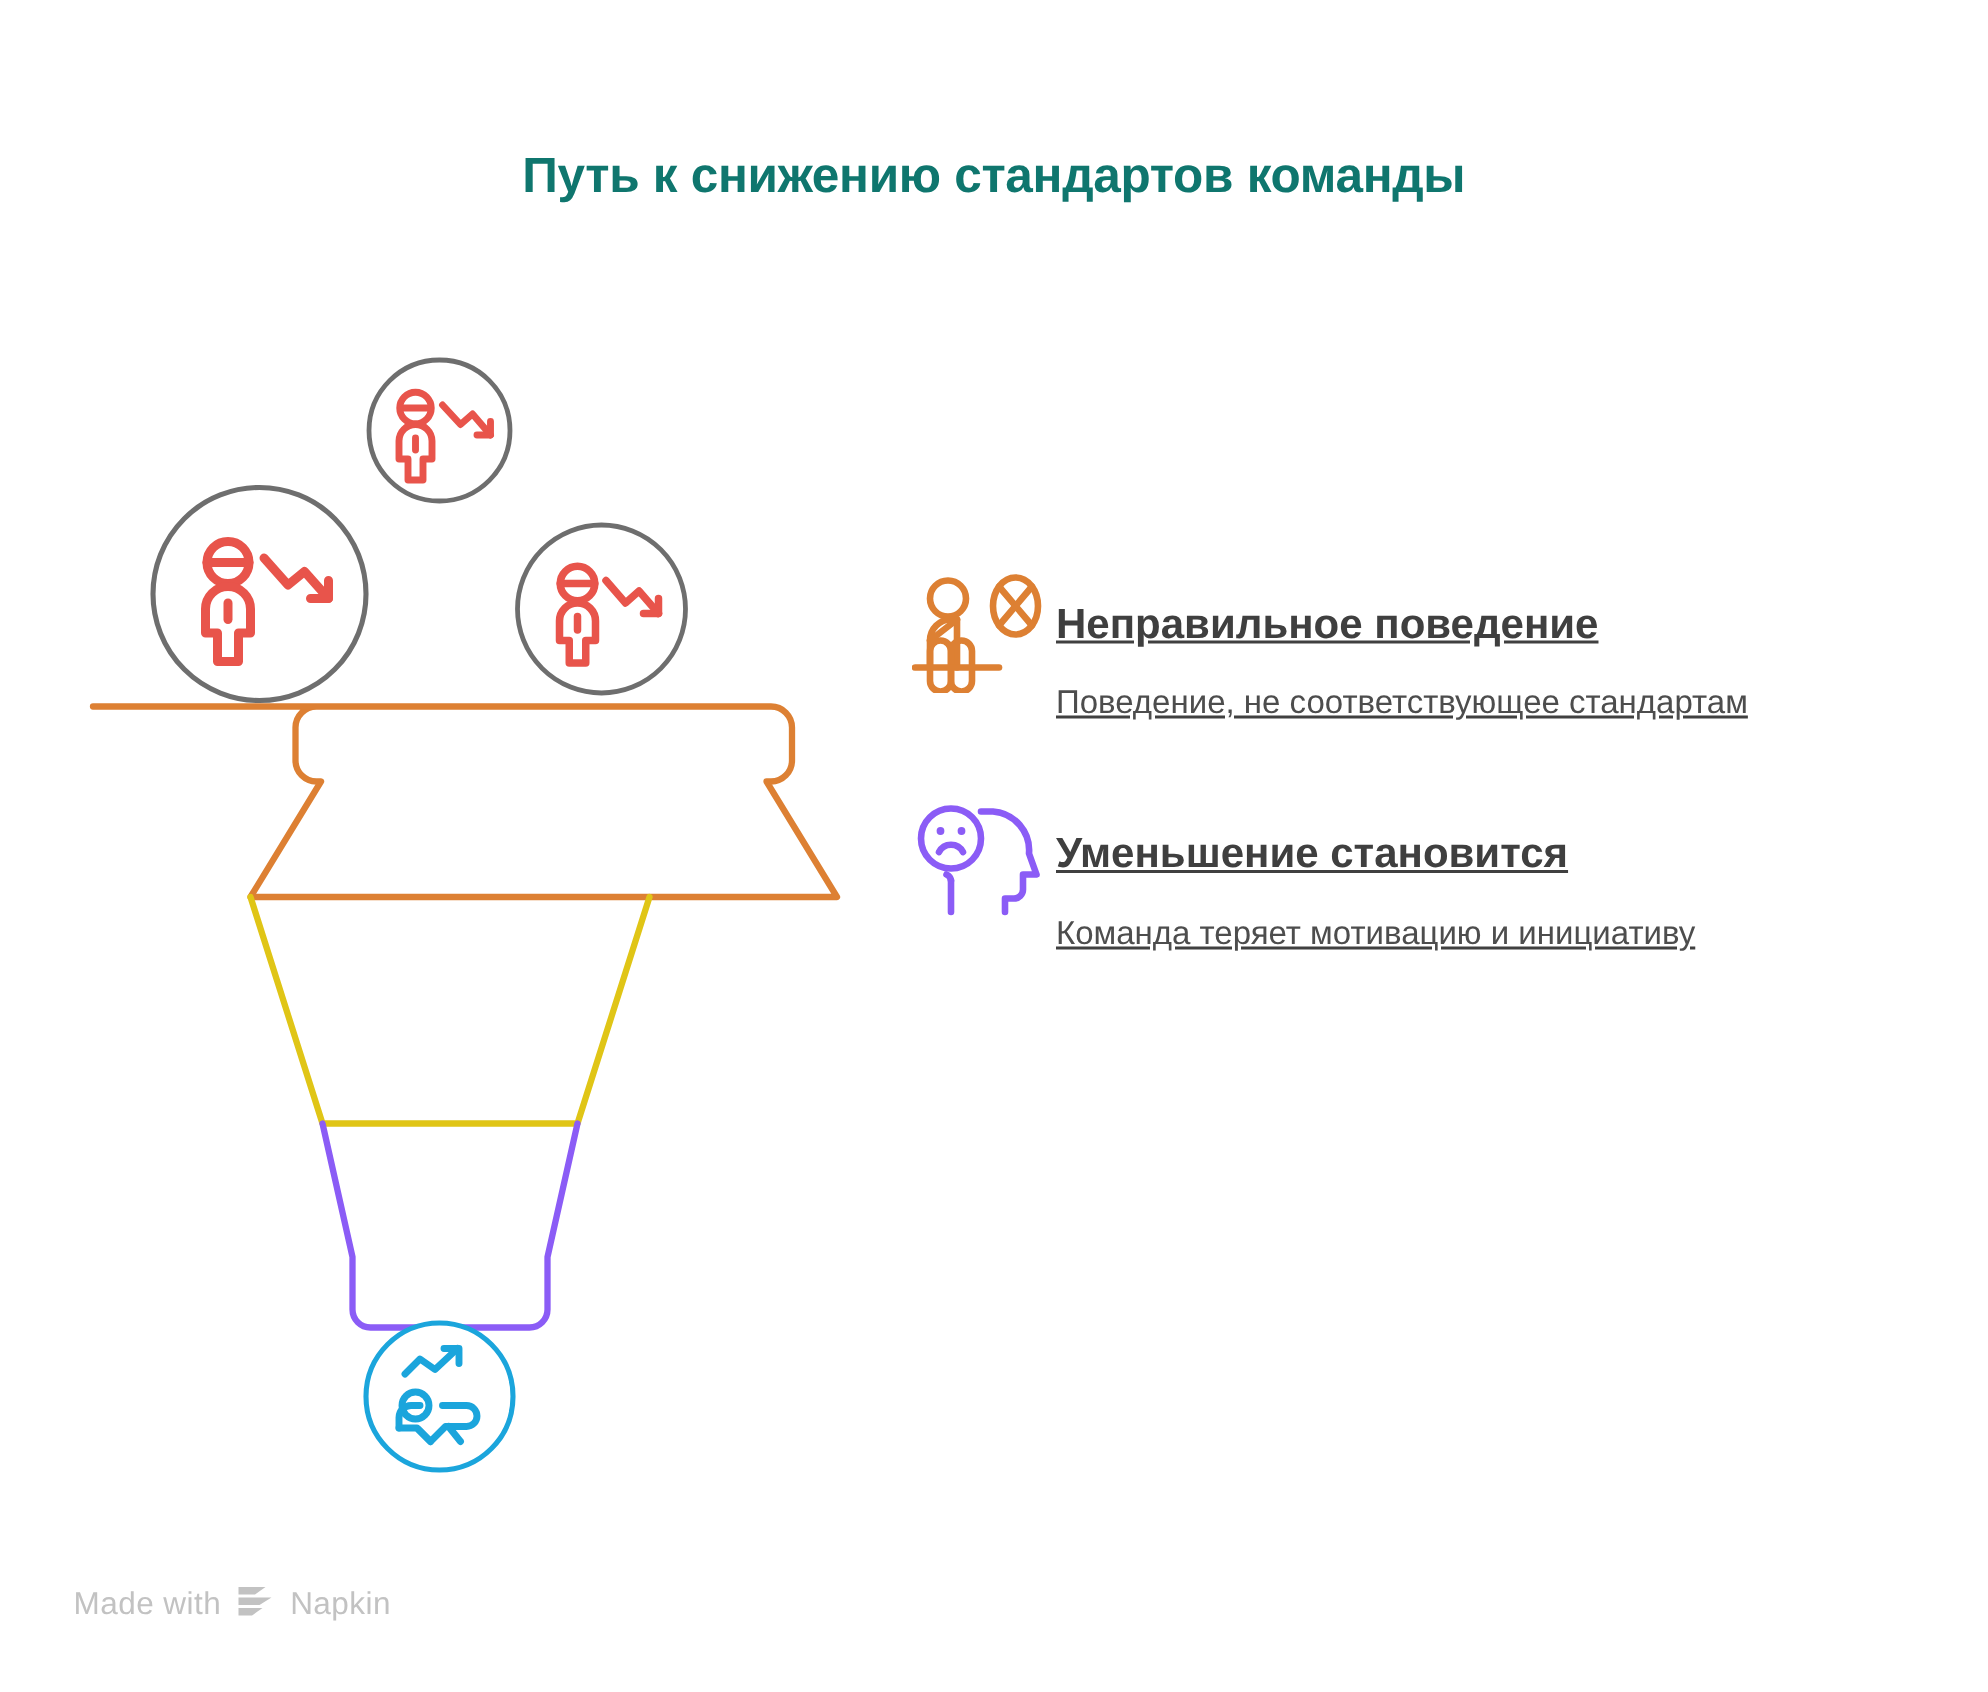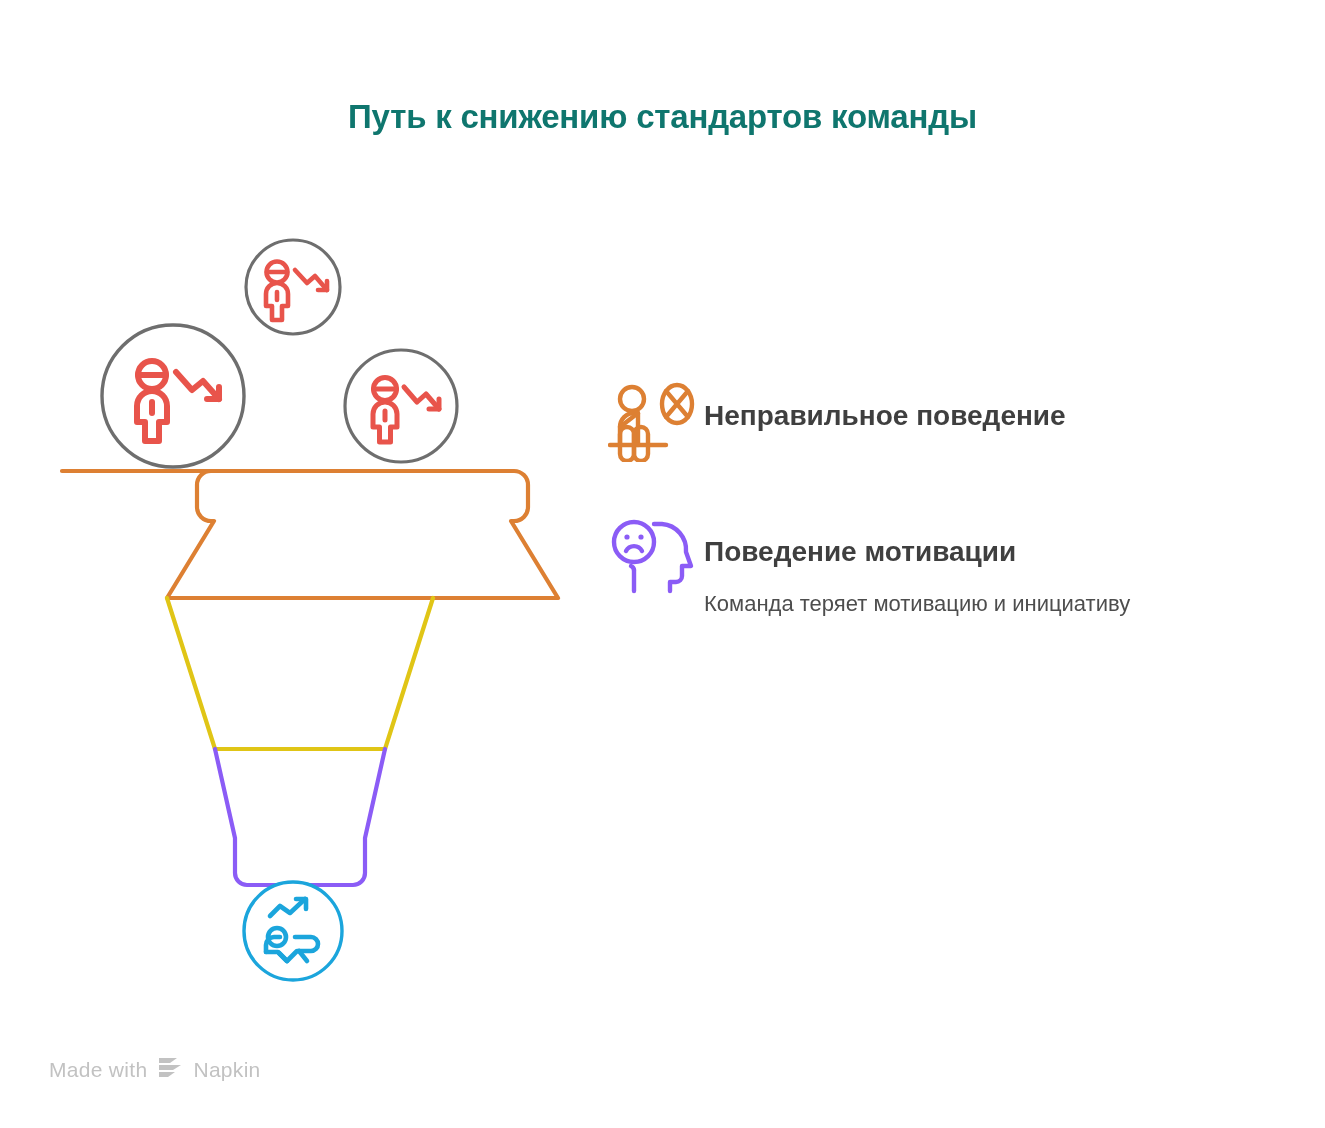--- a/index.html
+++ b/index.html
@@ -49,20 +49,21 @@
     margin-bottom: 48px;
   }
   .legend-icon {
     width: 96px;
     flex: 0 0 96px;
     padding-top: 4px;
   }
   .legend-text {
     flex: 1 1 auto;
     padding-top: 22px;
+    text-decoration: underline;
   }
   .legend-heading {
     font-size: 28px;
     font-weight: bold;
     color: #3f3f3f;
     line-height: 1.15;
     margin-bottom: 20px;
   }
   .legend-desc {
     font-size: 22px;
@@ -170,40 +171,41 @@
           <path d="M26 52 a7 7 0 0 1 14 0 v20 a7 7 0 0 1 -14 0 z"></path>
           <line x1="2" y1="63" x2="58" y2="63"></line>
           <ellipse cx="69" cy="22" rx="15" ry="19"></ellipse>
           <line x1="58" y1="9" x2="80" y2="35"></line>
           <line x1="80" y1="9" x2="58" y2="35"></line>
         </g>
       </svg>
     </div>
     <div class="legend-text">
       <div class="legend-heading">Неправильное поведение</div>
+      <div class="legend-desc">Поведение, не соответствующее стандартам</div>
     </div>
   </div>
 
 
   <div class="legend-item">
     <div class="legend-icon">
       <svg width="96" height="80" viewBox="0 0 96 80" xmlns="http://www.w3.org/2000/svg">
         <g fill="none" stroke="#8B5CF6" stroke-width="4.4" stroke-linecap="round" stroke-linejoin="round">
           <circle cx="26" cy="24" r="20"></circle>
           <circle cx="19" cy="19" r="2.6" fill="#8B5CF6" stroke="none"></circle>
           <circle cx="33" cy="19" r="2.6" fill="#8B5CF6" stroke="none"></circle>
           <path d="M18 33 a9 9 0 0 1 16 0"></path>
           <path d="M26 52 v21"></path>
           <path d="M26 52 a5 5 0 0 0 -3 -4"></path>
           <path d="M46 6 h8 a26 26 0 0 1 24 28 l5 14 h-9 v10 a6 6 0 0 1 -6 6 h-6 v9"></path>
         </g>
       </svg>
     </div>
     <div class="legend-text">
-      <div class="legend-heading">Поведение мотивации</div>
+      <div class="legend-heading">Уменьшение становится</div>
       <div class="legend-desc">Команда теряет мотивацию и инициативу</div>
     </div>
   </div>
 
 </div>
 
 <div class="footer-brand">
   <span>Made with</span>
   <span class="brand-mark">
     <svg width="26" height="22" viewBox="0 0 26 22" xmlns="http://www.w3.org/2000/svg">

